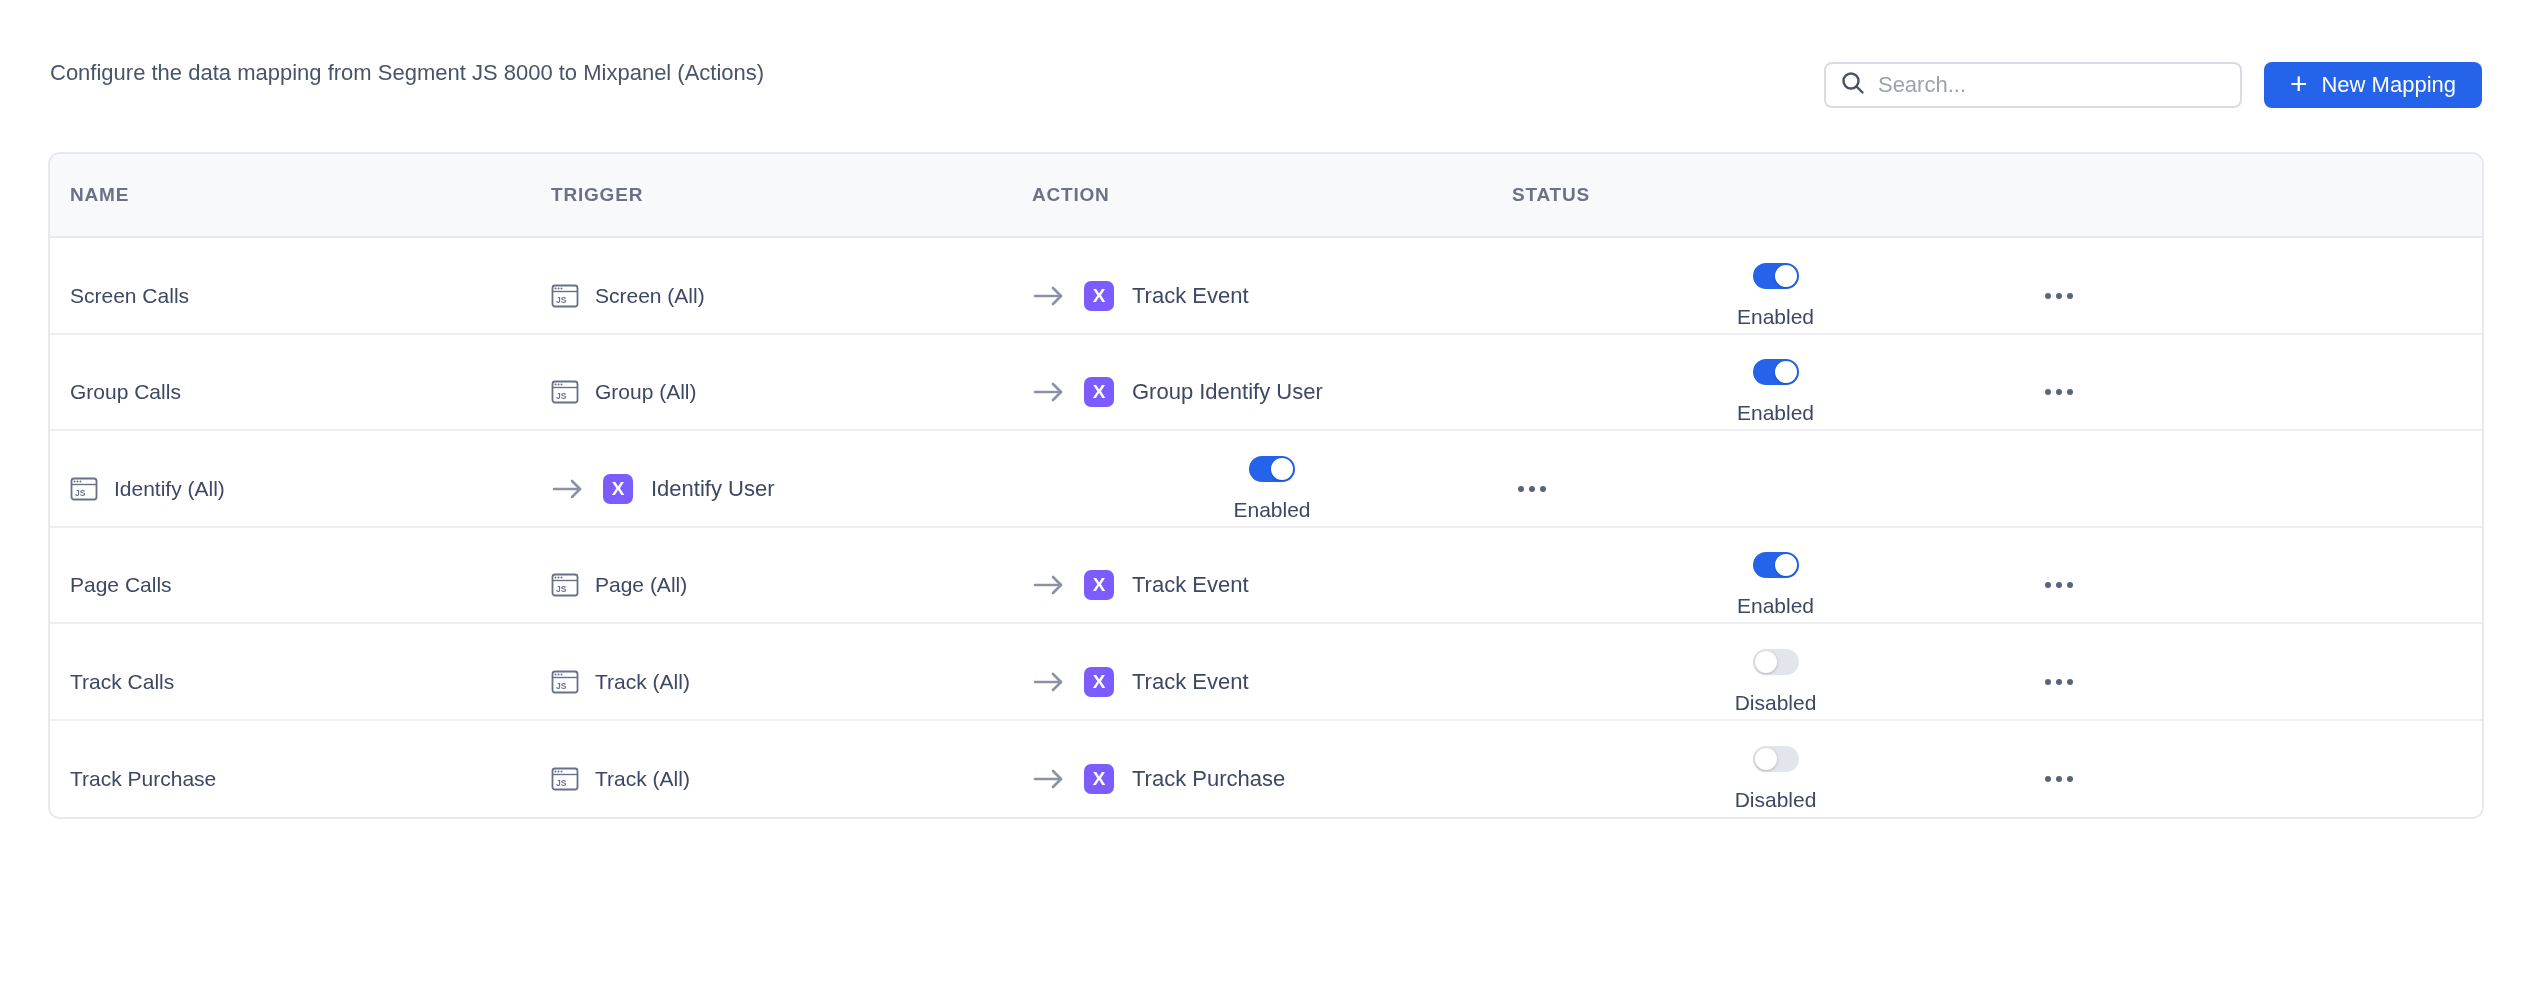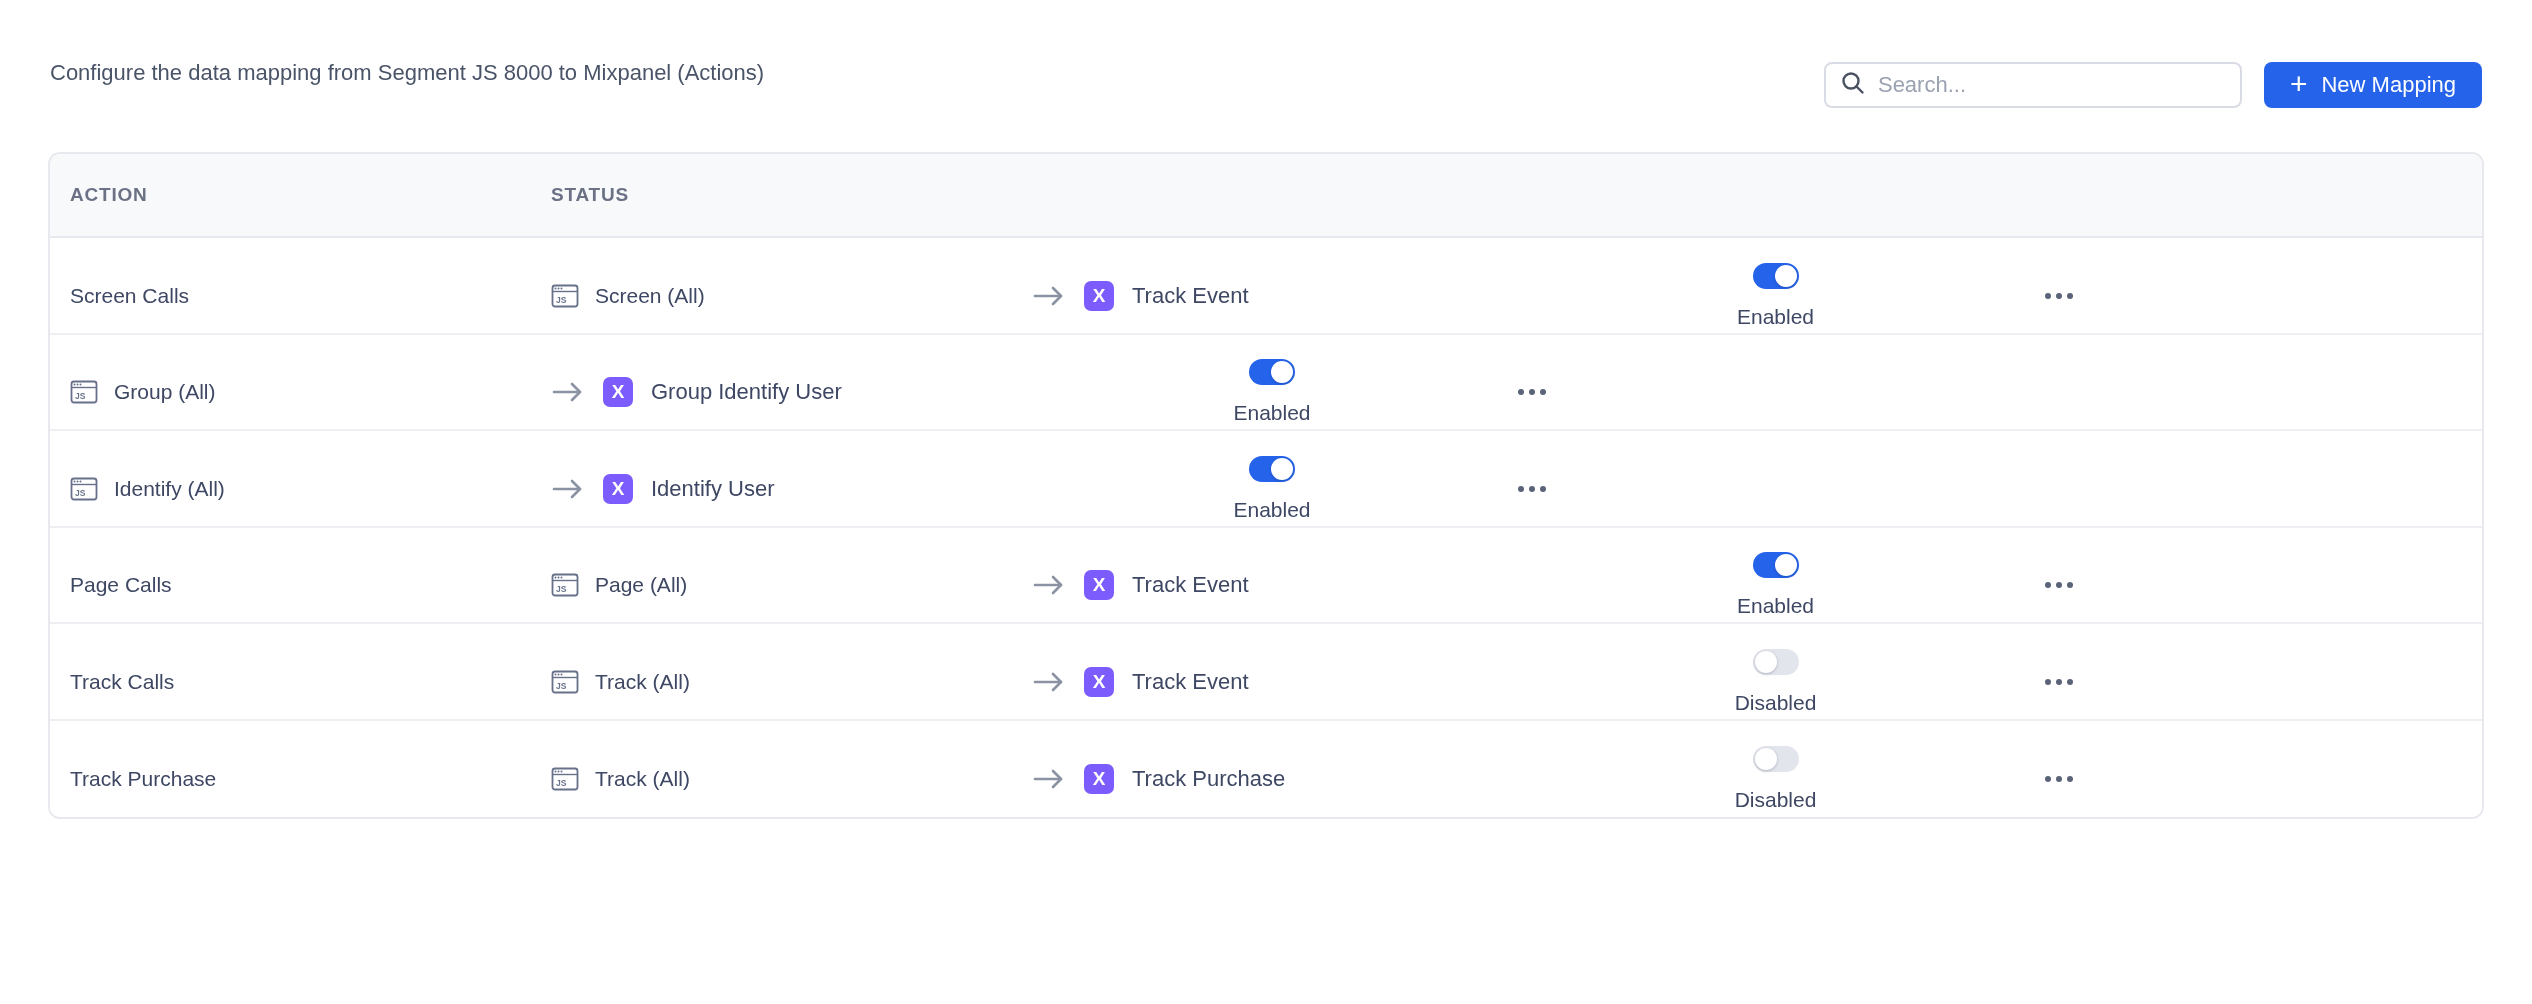--- a/index.html
+++ b/index.html
@@ -73,20 +73,22 @@
       </div>
       <button class="btn-primary">
         <span class="plus">+</span>
         <span>New Mapping</span>
       </button>
     </div>
   </header>
 
   <div class="table">
     <div class="thead grid">
+      <div class="th">NAME</div>
+      <div class="th">TRIGGER</div>
       <div class="th">ACTION</div>
       <div class="th">STATUS</div>
       <div class="th"></div>
     </div>
     <div class="tbody" id="tbody">
   <div class="tr grid">
     <div class="td name-cell">
       <span>Screen Calls</span>
     </div>
     <div class="td trigger-cell">
@@ -123,20 +125,23 @@
     <div class="td more-cell">
       <button class="more-btn">
         <span class="dot"></span>
         <span class="dot"></span>
         <span class="dot"></span>
       </button>
     </div>
   </div>
 
   <div class="tr grid">
+    <div class="td name-cell">
+      <span>Group Calls</span>
+    </div>
     <div class="td trigger-cell">
       <span>
         <svg width="28" height="28" viewBox="0 0 28 28">
           <rect x="1.5" y="3.5" width="25" height="21" rx="2.5" fill="none" stroke="#68718A" stroke-width="1.8"></rect>
           <line x1="1.5" y1="9.5" x2="26.5" y2="9.5" stroke="#68718A" stroke-width="1.4"></line>
           <circle cx="4.5" cy="6.5" r="1" fill="#68718A"></circle>
           <circle cx="7.5" cy="6.5" r="1" fill="#68718A"></circle>
           <circle cx="10.5" cy="6.5" r="1" fill="#68718A"></circle>
           <text x="5" y="21" font-size="8.5" font-weight="bold" fill="#68718A">JS</text>
         </svg>

